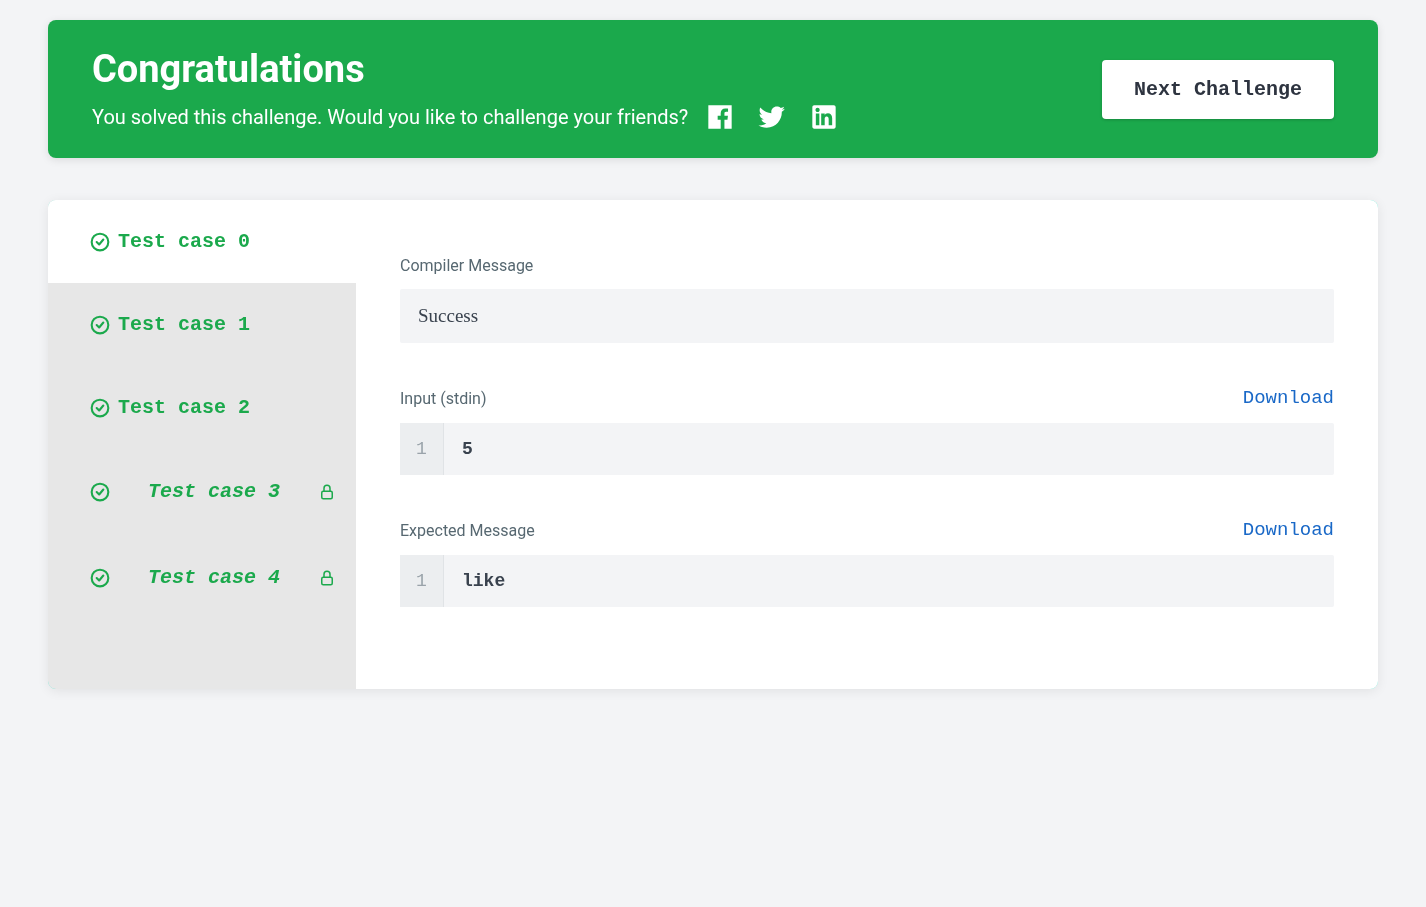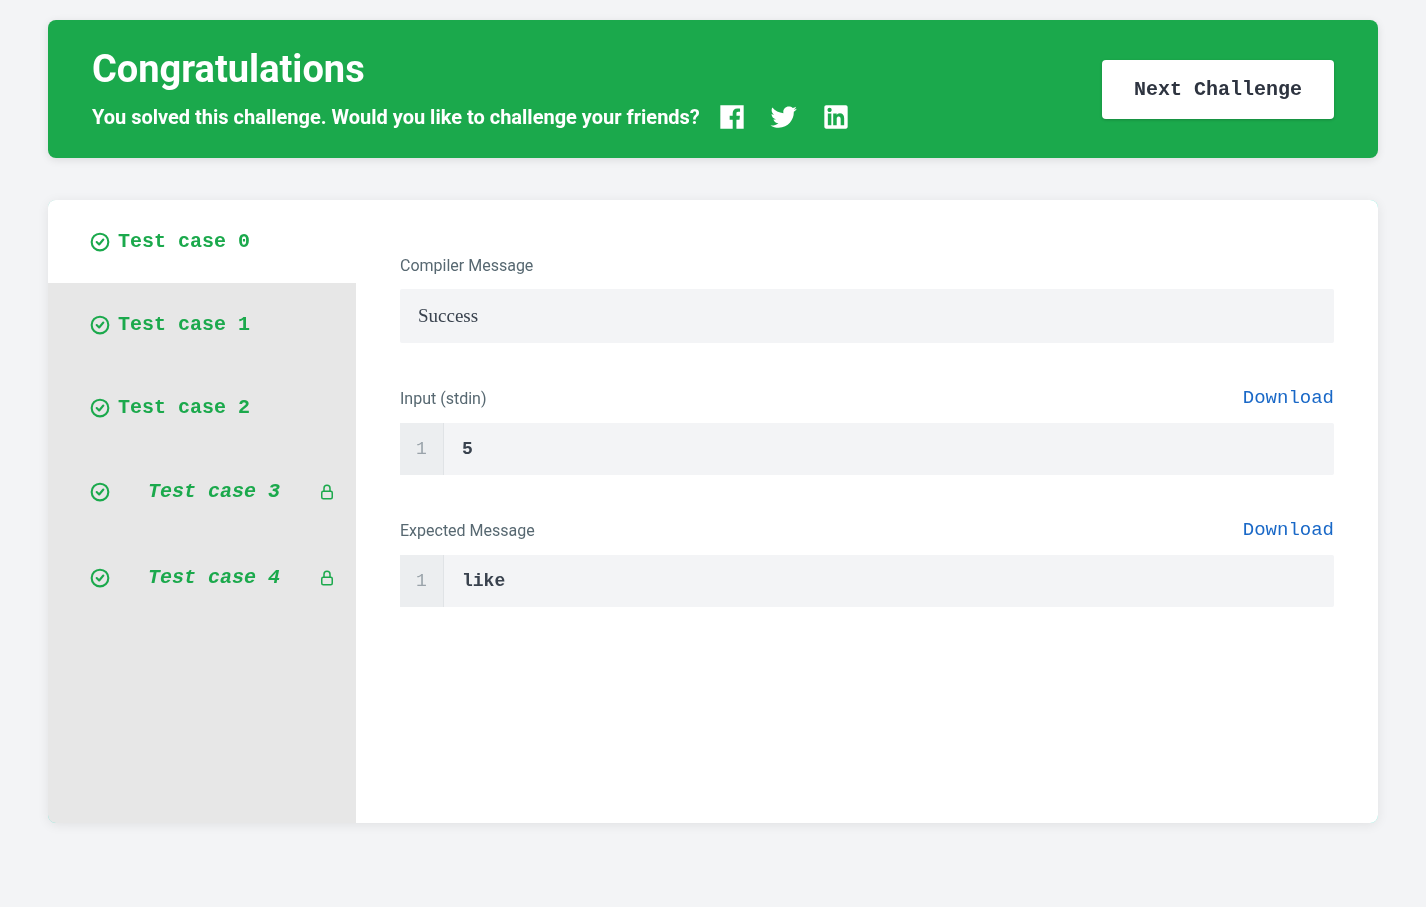--- a/index.html
+++ b/index.html
@@ -35,21 +35,21 @@
       margin-bottom: 12px;
     }
     .banner-sub-row {
       display: flex;
       align-items: center;
       gap: 18px;
     }
     .banner-sub {
       color: white;
       font-size: 20px;
-      font-weight: 700;
+      font-weight: 400;
     }
     .social-icons {
       display: flex;
       gap: 24px;
       align-items: center;
     }
     .social-icon {
       width: 28px;
       height: 28px;
       fill: white;
@@ -66,21 +66,21 @@
       color: #2e3440;
       cursor: pointer;
       box-shadow: 0 1px 3px rgba(0,0,0,0.2);
       margin-left: 44px;
     }
     .results-container {
       display: flex;
       background: #5eead4;
       border-radius: 8px;
       box-shadow: 0 2px 12px rgba(0,0,0,0.08);
-      height: 623px;
+      height: 489px;
       overflow: hidden;
     }
     .testcase-sidebar {
       width: 308px;
       background: #e7e7e7;
       overflow-y: scroll;
       flex-shrink: 0;
     }
     .testcase-sidebar::-webkit-scrollbar {
       width: 16px;

